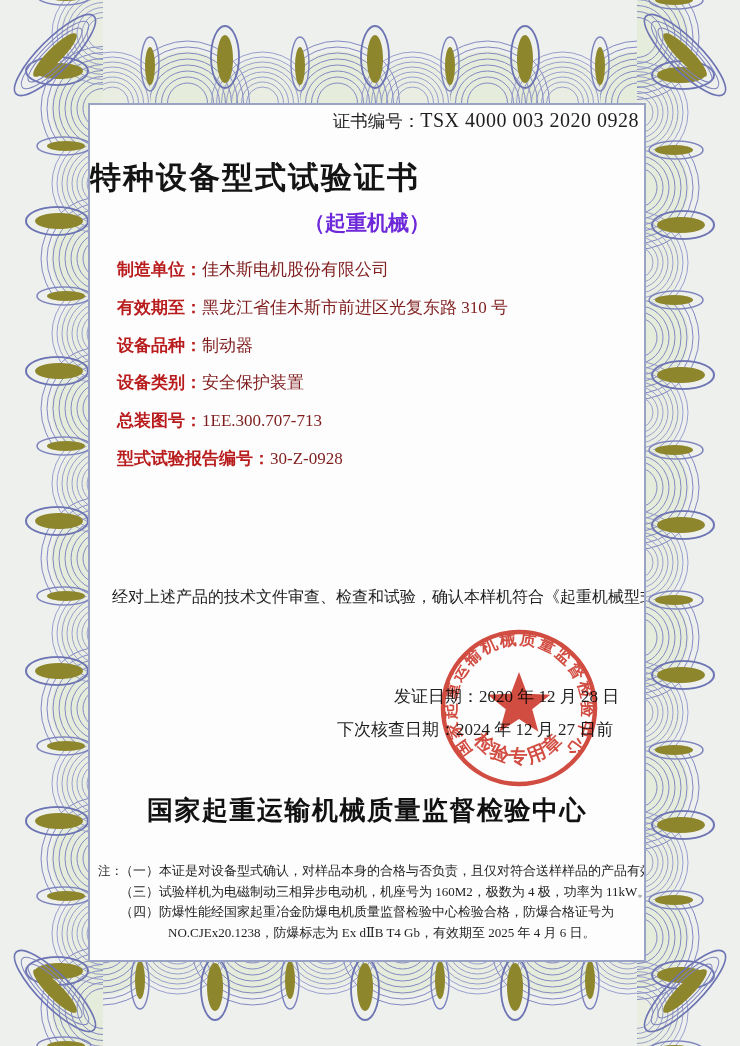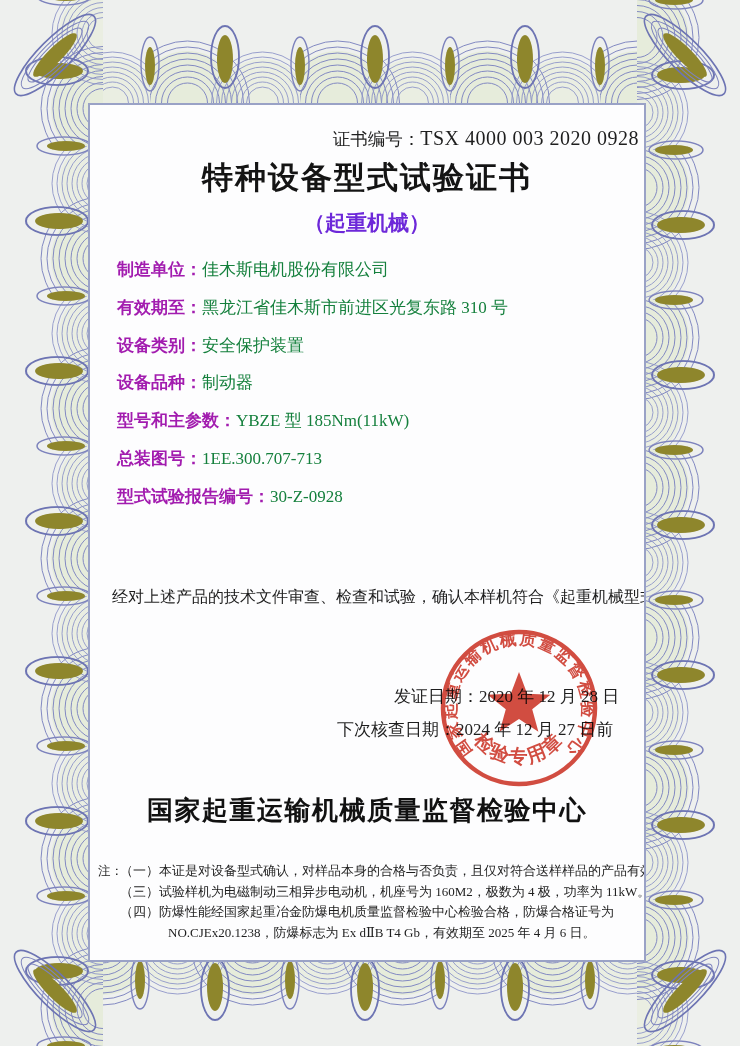--- a/index.html
+++ b/index.html
@@ -10,37 +10,37 @@
     font-family:"Liberation Serif","DejaVu Serif",serif;
     color:#1e1e1e;
   }
   .border-svg{position:absolute;left:0;top:0;z-index:0;}
   .panel{
     position:absolute;left:88px;top:103px;width:558px;height:859px;
     box-sizing:border-box;border:2px solid #9aa2c6;background:#fdfdfe;
     z-index:1;overflow:hidden;
   }
   .panel *{white-space:nowrap;}
-  .cert-no{position:absolute;top:20px;right:5px;line-height:26px;text-align:right;}
+  .cert-no{position:absolute;top:2px;right:5px;line-height:26px;text-align:right;}
   .cert-no .cn-label{font-size:17.5px;}
   .cert-no .cn-value{font-size:20px;letter-spacing:.5px;}
   .title{
-    position:absolute;top:52px;left:0;width:100%;text-align:center;
+    position:absolute;top:52px;left:0;width:100%;
     font-family:"Liberation Sans","DejaVu Sans",sans-serif;
     font-weight:700;font-size:31px;letter-spacing:2px;color:#141414;
   }
   .subtitle{
     position:absolute;top:104px;left:0;width:100%;text-align:center;
     font-family:"Liberation Sans","DejaVu Sans",sans-serif;
     font-weight:700;font-size:21px;color:#6d28d9;
   }
   .fields{position:absolute;top:146px;left:27px;right:6px;}
   .field-row{height:37.8px;line-height:37.8px;font-size:17px;}
-  .f-label{font-weight:700;color:#a21caf;}
-  .f-value{color:#15803d;}
+  .f-label{font-weight:700;color:#b91c1c;}
+  .f-value{color:#7f1d1d;}
   .statement{position:absolute;top:468px;left:3px;width:552px;font-size:16px;line-height:47.5px;}
   .statement .indent{text-indent:19px;}
   .date-line{position:absolute;font-size:17px;line-height:22px;}
   .date1{top:581px;left:304px;}
   .date2{top:614px;left:247px;}
   .authority{
     position:absolute;top:688px;left:0;width:100%;text-align:center;
     font-family:"Liberation Sans","DejaVu Sans",sans-serif;
     font-weight:700;font-size:26px;letter-spacing:1.5px;color:#111;
   }
@@ -138,23 +138,22 @@
     <div class="cert-no">
       <span class="cn-label">证书编号：</span><span class="cn-value">TSX 4000 003 2020 0928</span>
     </div>
 
     <div class="title">特种设备型式试验证书</div>
     <div class="subtitle">（起重机械）</div>
 
     <div class="fields">
       <div class="field-row"><span class="f-label">制造单位：</span><span class="f-value">佳木斯电机股份有限公司</span></div>
       <div class="field-row"><span class="f-label">有效期至：</span><span class="f-value">黑龙江省佳木斯市前进区光复东路 310 号</span></div>
+      <div class="field-row"><span class="f-label">设备品种：</span><span class="f-value">制动器</span></div>
       <div class="field-row"><span class="f-label">设备类别：</span><span class="f-value">安全保护装置</span></div>
-      <div class="field-row"><span class="f-label">设备品种：</span><span class="f-value">制动器</span></div>
-      <div class="field-row"><span class="f-label">型号和主参数：</span><span class="f-value">YBZE 型 185Nm(11kW)</span></div>
       <div class="field-row"><span class="f-label">总装图号：</span><span class="f-value">1EE.300.707-713</span></div>
       <div class="field-row"><span class="f-label">型式试验报告编号：</span><span class="f-value">30-Z-0928</span></div>
     </div>
 
     <div class="statement">
       <div class="indent">经对上述产品的技术文件审查、检查和试验，确认本样机符合《起重机械型式</div>
     </div>
 
     <div class="date-line date1"><span>发证日期：</span><span>2020 年 12 月 28 日</span></div>
     <div class="date-line date2"><span>下次核查日期：</span><span>2024 年 12 月 27 日前</span></div>

